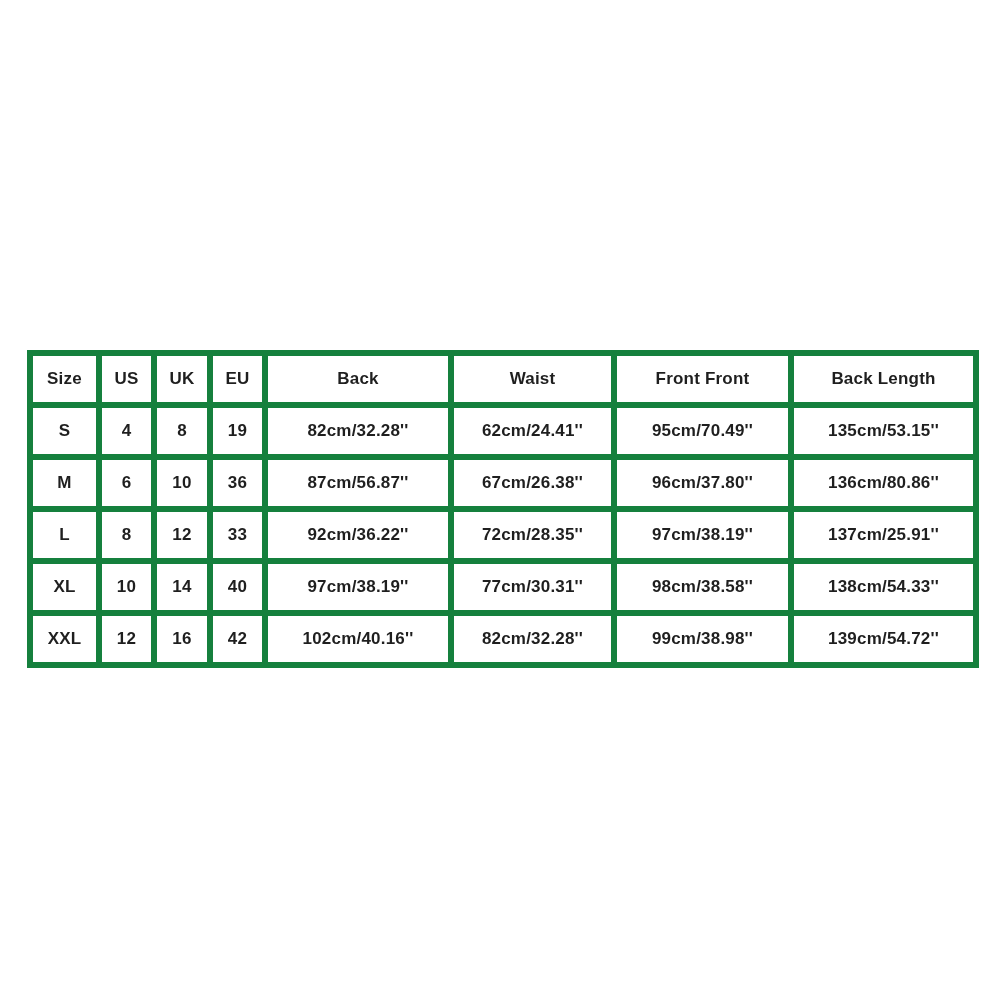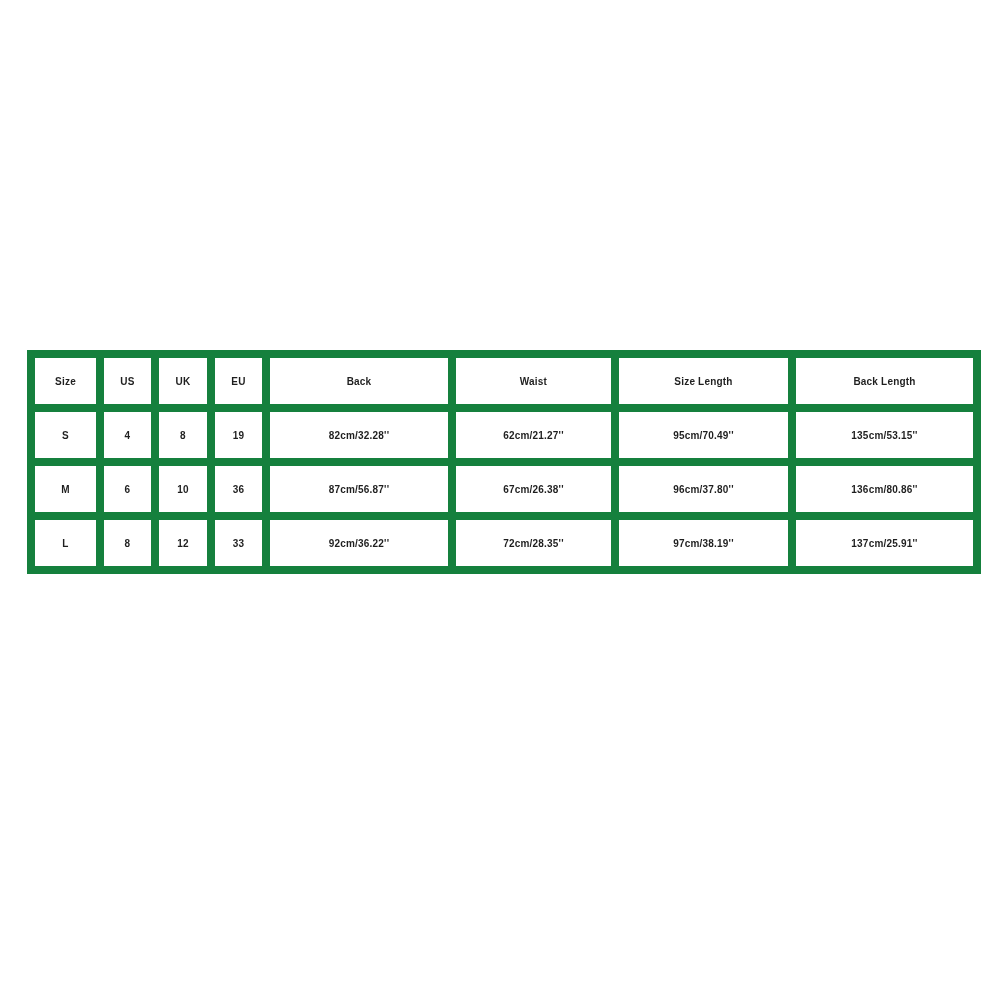--- a/index.html
+++ b/index.html
@@ -21,25 +21,25 @@
     width: 946px;
   }
   table.size-chart {
     border-collapse: collapse;
     table-layout: fixed;
     width: 946px;
     background: #ffffff;
   }
   table.size-chart th,
   table.size-chart td {
-    border: 8px solid #15803d;
+    border: 6px solid #15803d;
     height: 46px;
     text-align: center;
     vertical-align: middle;
-    font-size: 10px;
+    font-size: 17px;
     font-weight: bold;
     color: #1f1f1f;
     letter-spacing: 0.2px;
     padding: 0 4px;
     overflow: hidden;
     white-space: nowrap;
   }
   col.c-size  { width: 69px; }
   col.c-us    { width: 55px; }
   col.c-uk    { width: 56px; }
@@ -65,32 +65,32 @@
       <col class="c-back">
     </colgroup>
     <thead>
       <tr>
           <th>Size</th>
           <th>US</th>
           <th>UK</th>
           <th>EU</th>
           <th>Back</th>
           <th>Waist</th>
-          <th>Size Length</th>
+          <th>Front Front</th>
           <th>Back Length</th>
         </tr>
     </thead>
     <tbody>
         <tr>
           <td>S</td>
           <td>4</td>
           <td>8</td>
           <td>19</td>
           <td>82cm/32.28''</td>
-          <td>62cm/21.27''</td>
+          <td>62cm/24.41''</td>
           <td>95cm/70.49''</td>
           <td>135cm/53.15''</td>
         </tr>
         <tr>
           <td>M</td>
           <td>6</td>
           <td>10</td>
           <td>36</td>
           <td>87cm/56.87''</td>
           <td>67cm/26.38''</td>
@@ -100,15 +100,35 @@
         <tr>
           <td>L</td>
           <td>8</td>
           <td>12</td>
           <td>33</td>
           <td>92cm/36.22''</td>
           <td>72cm/28.35''</td>
           <td>97cm/38.19''</td>
           <td>137cm/25.91''</td>
         </tr>
+        <tr>
+          <td>XL</td>
+          <td>10</td>
+          <td>14</td>
+          <td>40</td>
+          <td>97cm/38.19''</td>
+          <td>77cm/30.31''</td>
+          <td>98cm/38.58''</td>
+          <td>138cm/54.33''</td>
+        </tr>
+        <tr>
+          <td>XXL</td>
+          <td>12</td>
+          <td>16</td>
+          <td>42</td>
+          <td>102cm/40.16''</td>
+          <td>82cm/32.28''</td>
+          <td>99cm/38.98''</td>
+          <td>139cm/54.72''</td>
+        </tr>
       </tbody>
   </table>
 </div>
 
 </body></html>

